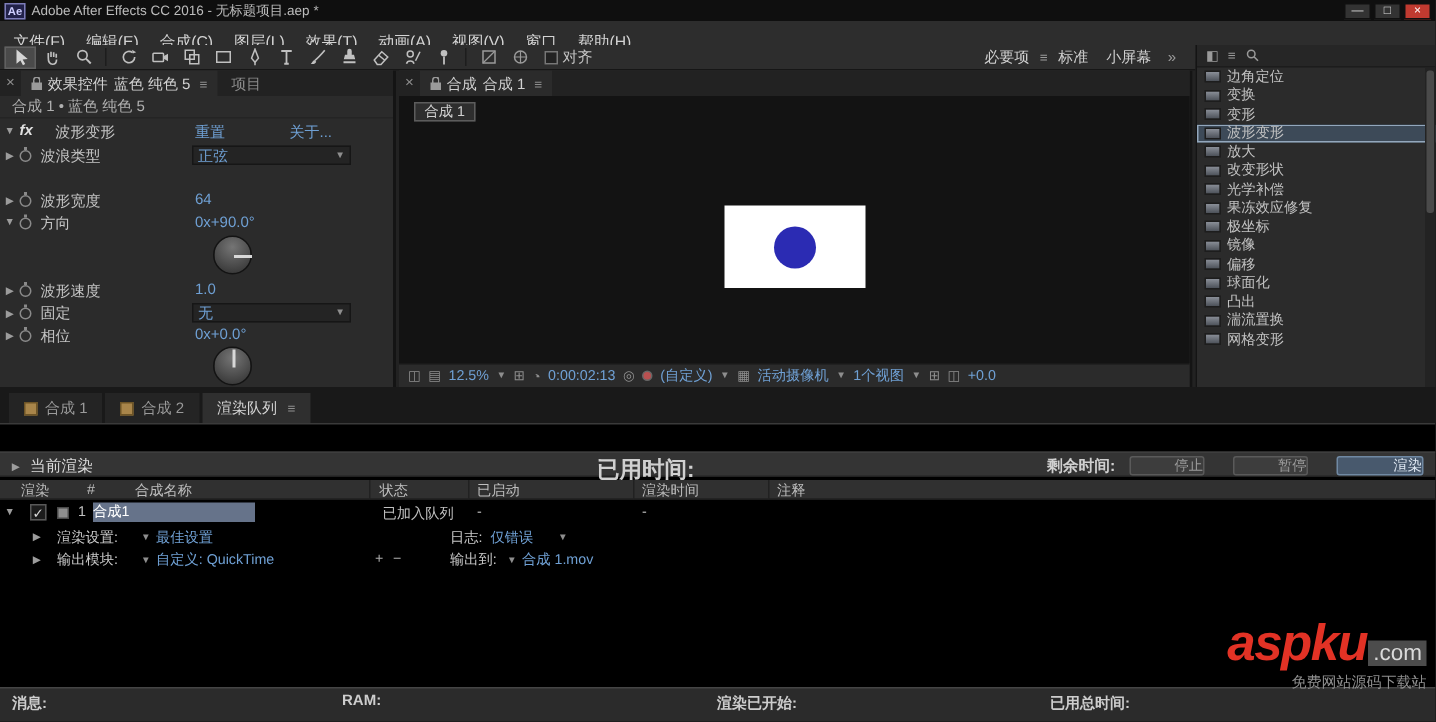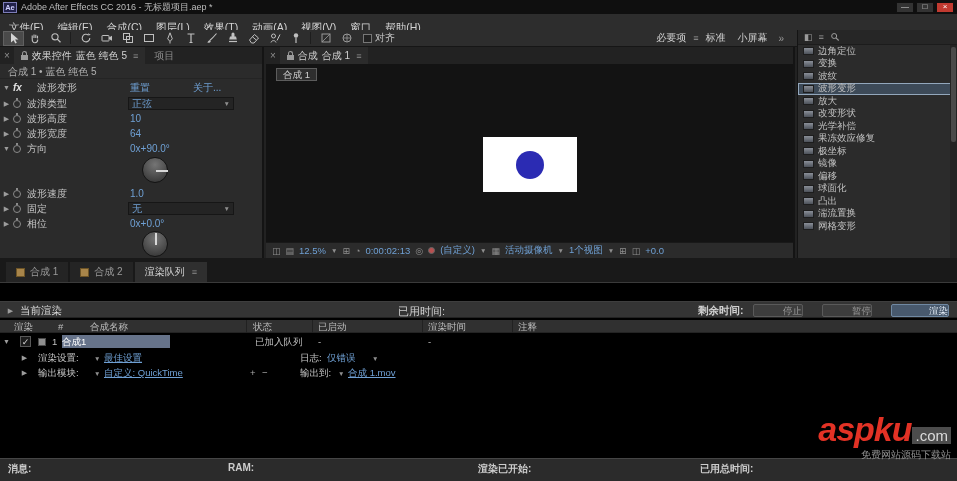--- a/index.html
+++ b/index.html
@@ -98,40 +98,40 @@
 #bottom-strip{position:absolute;left:0;top:258px;width:100%;height:24px;background:#191919}
 #btabs{position:absolute;left:6px;top:262px;display:flex;gap:2px}
 .btab{height:20px;display:flex;align-items:center;gap:5px;padding:0 10px;background:#242424;color:#9a9a9a;font-size:10px;white-space:nowrap}
 .btab.active{background:#2f2f2f;color:#d6d6d6}
 .comp-ico{width:9px;height:9px;background:#a8854a;border:1px solid #6d5426;flex:none}
 #queue{position:absolute;left:0;top:282px;width:100%;height:176px;background:#000000;border-top:1px solid #3a3a3a;font-size:9.5px}
 #q-bar{position:absolute;left:0;top:18px;width:100%;height:17px;background:#343434;
   border-top:1px solid #3e3e3e;border-bottom:1px solid #222}
 #q-bar .twirl{position:absolute;left:4px;top:5px}
 #q-current{position:absolute;left:20px;top:2px;font-size:10.5px;color:#dadada}
-#q-elapsed{position:absolute;left:398px;top:2px;font-size:11px;color:#d0d0d0;font-weight:normal}
+#q-elapsed{position:absolute;left:398px;top:2px;font-size:15px;color:#d0d0d0;font-weight:bold}
 #q-remaining{position:absolute;left:698px;top:2px;font-size:10.5px;color:#d0d0d0;font-weight:bold}
 .q-btn{position:absolute;top:2px;height:13px;line-height:12px;text-align:right;font-size:9.5px;
   background:#3d3d3d;border:1px solid #5a5a5a;border-radius:2px;color:#9b9b9b}
 #q-stop{left:753px;width:50px}
 #q-pause{left:822px;width:50px}
 #q-render{left:891px;width:58px;background:#48596d;border-color:#7089a3;color:#e2ebf5}
 #q-cols{position:absolute;left:0;top:37px;width:100%;height:13px;background:#303030;border-bottom:1px solid #232323;color:#bdbdbd}
 .qc{position:absolute;top:1px}
 .q-sep{position:absolute;top:0;width:1px;height:13px;background:#212121}
 #q-row{position:absolute;left:0;top:52px;width:100%;height:14px;color:#c0c0c0}
 #q-row .twirl{position:absolute;left:0;top:3px}
 .q-check{position:absolute;left:20px;top:1px;width:11px;height:11px;background:#1c1c1c;border:1px solid #585858;
   color:#d8d8d8;font-size:9px;text-align:center;line-height:10px}
 .q-chip{position:absolute;left:38px;top:3px;width:8px;height:8px;background:#8f8f8f;border:1px solid #4a4a4a}
 #q-name{position:absolute;left:62px;top:0;width:108px;height:13px;background:#66738a;color:#fff;padding-left:0;line-height:13px}
 .q-drow{position:absolute;left:0;width:100%;height:14px}
 .q-drow .twirl{position:absolute;left:18px;top:3px}
 .q-abs{position:absolute;top:1px}
-.q-link{color:#6fa0d4;text-decoration:underline}
+.q-link{color:#6fa0d4;}
 .q-blue{color:#6fa0d4}
 .q-plusminus{color:#aaa}
 
 
 #statusbar{position:absolute;left:0;top:458px;width:100%;height:23px;background:#2b2b2b;
   border-top:1px solid #454545;font-size:10px;font-weight:bold;color:#cdcdcd}
 #statusbar span{position:absolute;top:3px}
 
 
 #watermark{position:absolute;right:6px;top:412px;text-align:right;z-index:40}
@@ -297,26 +297,20 @@
     </div>
 
     <div class="ec-row" style="top:49px">
       <span class="twirl">▶</span>
       <span class="sw"></span>
       <span class="ec-label">波浪类型</span>
       <span class="ec-dd">
         <span>正弦</span>
         <span class="dd-arrow">▼</span>
       </span>
-    </div>
-    <div class="ec-row" style="top:64px">
-      <span class="twirl">▶</span>
-      <span class="sw"></span>
-      <span class="ec-label">波形高度</span>
-      <span class="ec-val">10</span>
     </div>
     <div class="ec-row" style="top:79px">
       <span class="twirl">▶</span>
       <span class="sw"></span>
       <span class="ec-label">波形宽度</span>
       <span class="ec-val">64</span>
     </div>
     <div class="ec-row" style="top:94px">
       <span class="twirl">▼</span>
       <span class="sw"></span>
@@ -406,21 +400,21 @@
       <div class="fx-item">
           <span class="fx-ico"></span>
           <span>边角定位</span>
         </div>
       <div class="fx-item">
           <span class="fx-ico"></span>
           <span>变换</span>
         </div>
       <div class="fx-item">
           <span class="fx-ico"></span>
-          <span>波纹</span>
+          <span>变形</span>
         </div>
       <div class="fx-item sel">
           <span class="fx-ico"></span>
           <span>波形变形</span>
         </div>
       <div class="fx-item">
           <span class="fx-ico"></span>
           <span>放大</span>
         </div>
       <div class="fx-item">

